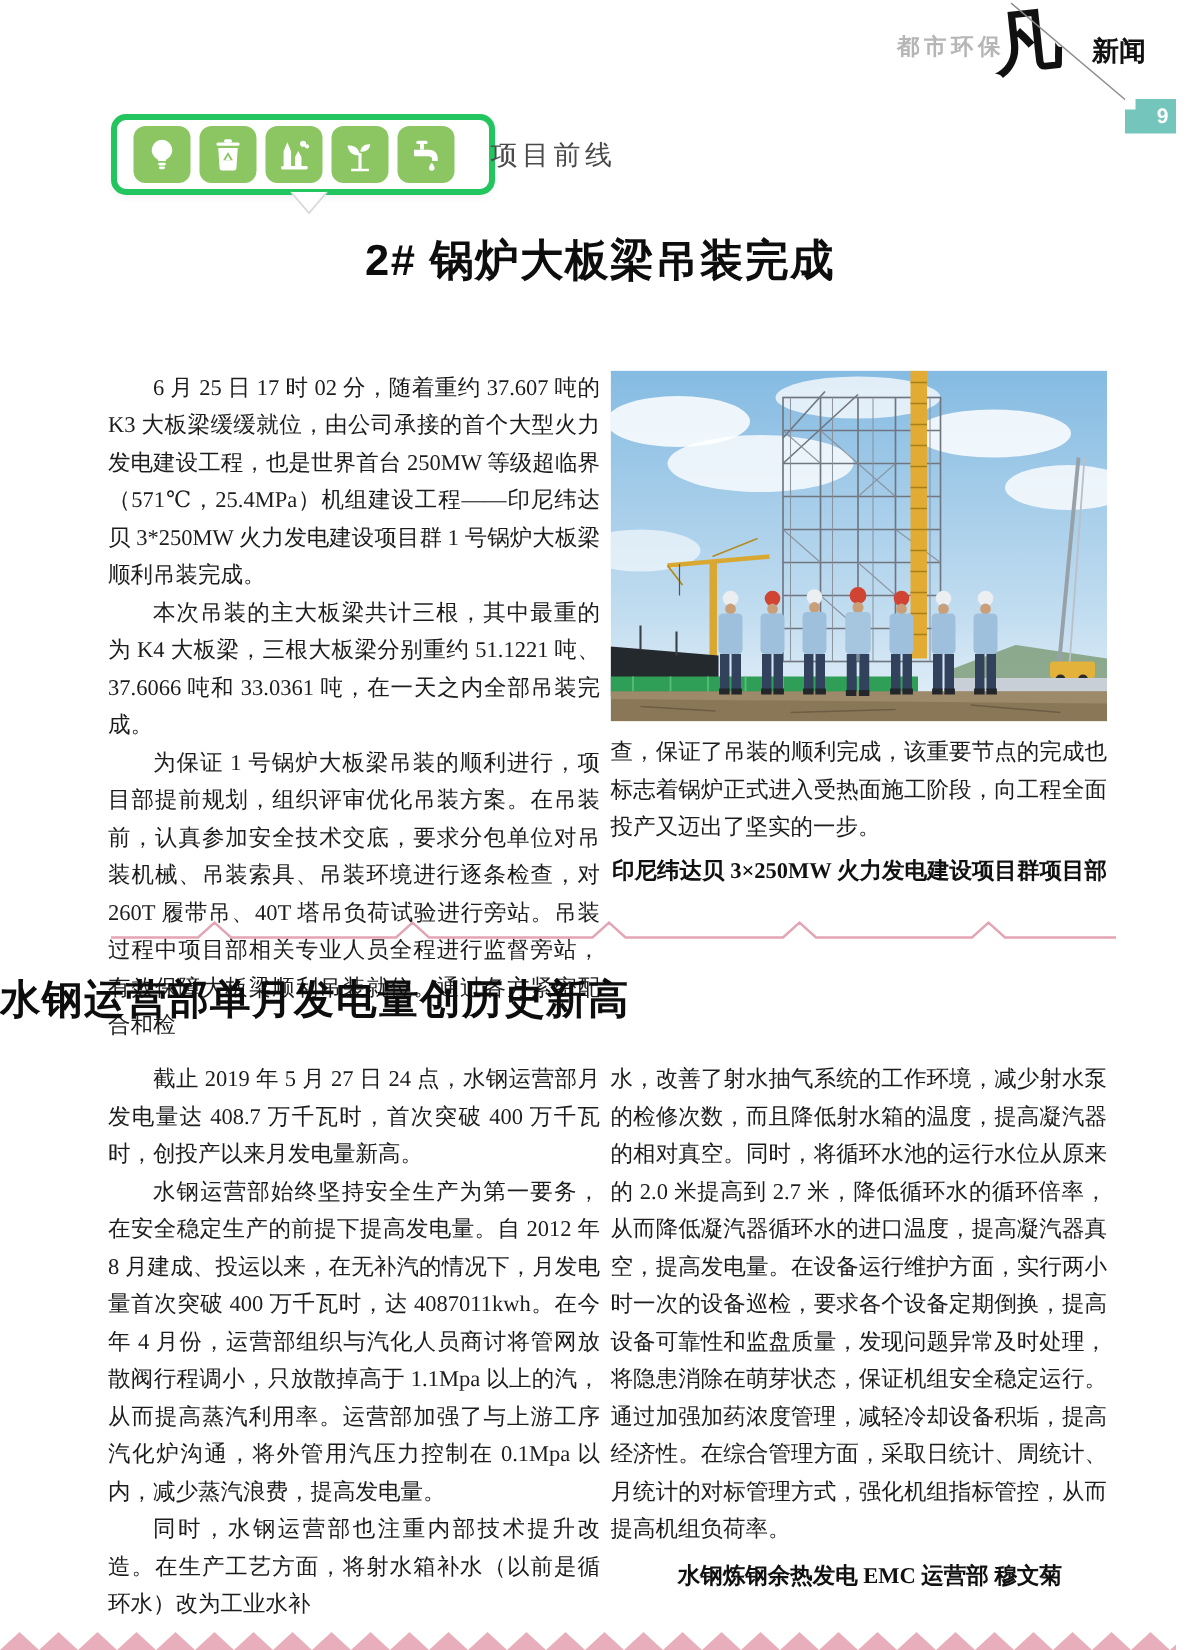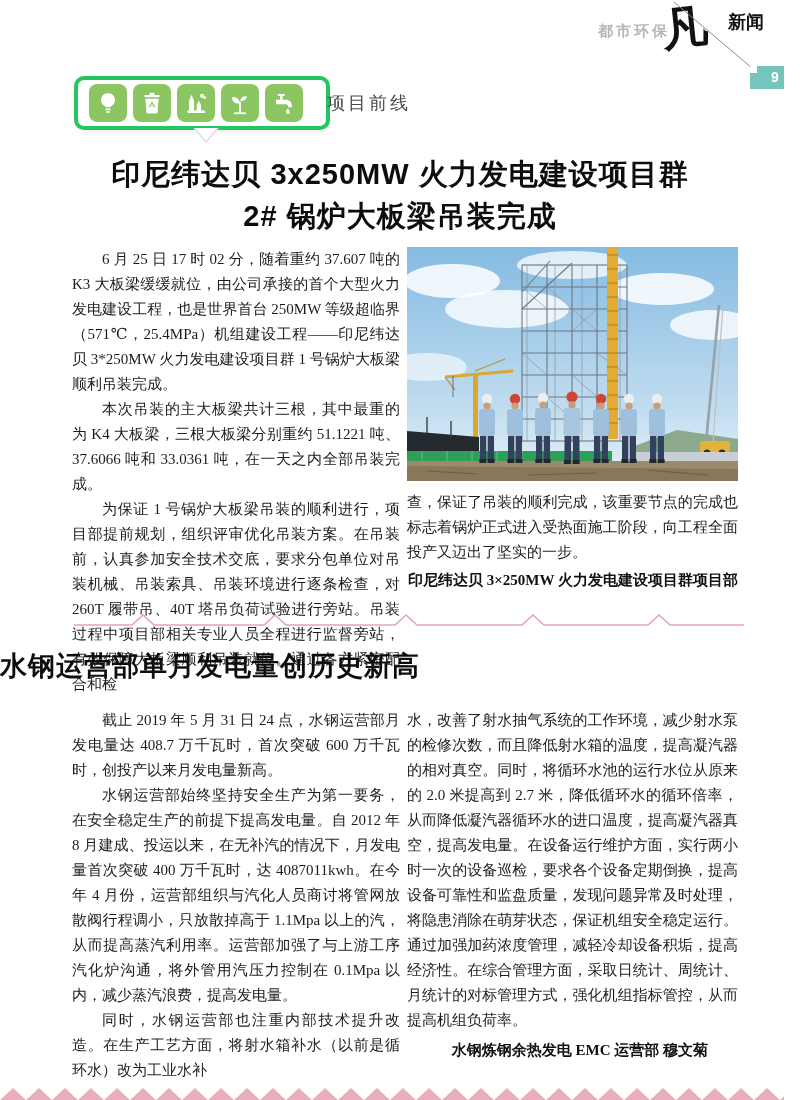--- a/index.html
+++ b/index.html
@@ -5,21 +5,21 @@
   html,body{margin:0;padding:0;background:#fff;}
   .page{position:relative;width:784px;height:1100px;background:#ffffff;overflow:hidden;
         font-family:"Liberation Serif","DejaVu Serif",serif;color:#1a1a1a;}
 
   
   .masthead-text{position:absolute;top:22px;left:598px;font-size:15px;font-weight:700;
                  letter-spacing:3px;color:#b6b6b6;}
   .masthead-calligraphy{position:absolute;top:6px;left:662px;font-size:46px;line-height:1;
                  color:#111;transform:rotate(-6deg);font-weight:700;}
   .diagonal-rule{position:absolute;top:0;left:660px;width:110px;height:74px;}
-  .section-label{position:absolute;top:10px;left:728px;font-size:18px;font-weight:700;
+  .section-label{position:absolute;top:22px;left:728px;font-size:18px;font-weight:700;
                  font-family:Liberation Mono, monospace;color:#111;}
   .page-tab{position:absolute;top:66px;left:750px;width:50px;height:23px;background:#74c6bd;}
   .page-tab .notch{position:absolute;top:0;left:0;width:7px;height:7px;background:#ffffff;}
   .page-tab .num{position:absolute;top:3px;left:0;width:100%;text-align:center;color:#fff;
                  font-family:"Liberation Sans","DejaVu Sans",sans-serif;font-size:14px;font-weight:700;}
 
   
   .topic-badge{position:absolute;top:76px;left:74px;width:256px;height:54px;background:#fff;
                border:4px solid #22c55e;border-radius:10px;box-shadow:0 2px 5px rgba(0,0,0,.05);
                display:flex;align-items:center;padding:0 0 0 11px;box-sizing:border-box;}
@@ -114,21 +114,20 @@
         </svg>
     </div>
     <div class="badge-divider"></div>
     <div class="badge-label">项目前线</div>
   </div>
   <svg class="badge-tail" viewBox="0 0 28 18">
     <path d="M2 1 L14 15 L26 1" fill="#ffffff" stroke="#d9d9d9" stroke-width="1.2"></path>
   </svg>
 
   <div class="headline1">
-    <div>印尼纬达贝 3x250MW 火力发电建设项目群</div>
     <div>2# 锅炉大板梁吊装完成</div>
   </div>
 
   <div class="col a1-left">
     <p>6 月 25 日 17 时 02 分，随着重约 37.607 吨的 K3 大板梁缓缓就位，由公司承接的首个大型火力发电建设工程，也是世界首台 250MW 等级超临界（571℃，25.4MPa）机组建设工程——印尼纬达贝 3*250MW 火力发电建设项目群 1 号锅炉大板梁顺利吊装完成。</p>
     <p>本次吊装的主大板梁共计三根，其中最重的为 K4 大板梁，三根大板梁分别重约 51.1221 吨、37.6066 吨和 33.0361 吨，在一天之内全部吊装完成。</p>
     <p>为保证 1 号锅炉大板梁吊装的顺利进行，项目部提前规划，组织评审优化吊装方案。在吊装前，认真参加安全技术交底，要求分包单位对吊装机械、吊装索具、吊装环境进行逐条检查，对 260T 履带吊、40T 塔吊负荷试验进行旁站。吊装过程中项目部相关专业人员全程进行监督旁站，有效保障大板梁顺利吊装就位。通过各方紧密配合和检</p>
   </div>
 
   <div class="col a1-right">
@@ -311,21 +310,21 @@
     <div class="byline">印尼纬达贝 3×250MW 火力发电建设项目群项目部</div>
   </div>
 
   <svg class="heartbeat-divider" viewBox="0 0 678 18">
     <path d="M4 13 H62 L73 3 L84 13 H194 L205 3 L216 13 H325 L336 3 L347 13 H452 L463 3 L474 13 H578 L589 3 L600 13 H674" fill="none" stroke="#e3a4b3" stroke-width="1.6"></path>
   </svg>
 
   <div class="headline2">水钢运营部单月发电量创历史新高</div>
 
   <div class="col a2-left">
-    <p>截止 2019 年 5 月 31 日 24 点，水钢运营部月发电量达 408.7 万千瓦时，首次突破 600 万千瓦时，创投产以来月发电量新高。</p>
+    <p>截止 2019 年 5 月 27 日 24 点，水钢运营部月发电量达 408.7 万千瓦时，首次突破 400 万千瓦时，创投产以来月发电量新高。</p>
     <p>水钢运营部始终坚持安全生产为第一要务，在安全稳定生产的前提下提高发电量。自 2012 年 8 月建成、投运以来，在无补汽的情况下，月发电量首次突破 400 万千瓦时，达 4087011kwh。在今年 4 月份，运营部组织与汽化人员商讨将管网放散阀行程调小，只放散掉高于 1.1Mpa 以上的汽，从而提高蒸汽利用率。运营部加强了与上游工序汽化炉沟通，将外管用汽压力控制在 0.1Mpa 以内，减少蒸汽浪费，提高发电量。</p>
     <p>同时，水钢运营部也注重内部技术提升改造。在生产工艺方面，将射水箱补水（以前是循环水）改为工业水补</p>
   </div>
 
   <div class="col a2-right">
     <p class="noindent">水，改善了射水抽气系统的工作环境，减少射水泵的检修次数，而且降低射水箱的温度，提高凝汽器的相对真空。同时，将循环水池的运行水位从原来的 2.0 米提高到 2.7 米，降低循环水的循环倍率，从而降低凝汽器循环水的进口温度，提高凝汽器真空，提高发电量。在设备运行维护方面，实行两小时一次的设备巡检，要求各个设备定期倒换，提高设备可靠性和监盘质量，发现问题异常及时处理，将隐患消除在萌芽状态，保证机组安全稳定运行。通过加强加药浓度管理，减轻冷却设备积垢，提高经济性。在综合管理方面，采取日统计、周统计、月统计的对标管理方式，强化机组指标管控，从而提高机组负荷率。</p>
     <div class="byline byline2">水钢炼钢余热发电 EMC 运营部 穆文菊</div>
   </div>
 
   <svg class="bottom-zigzag" width="800" height="14">

